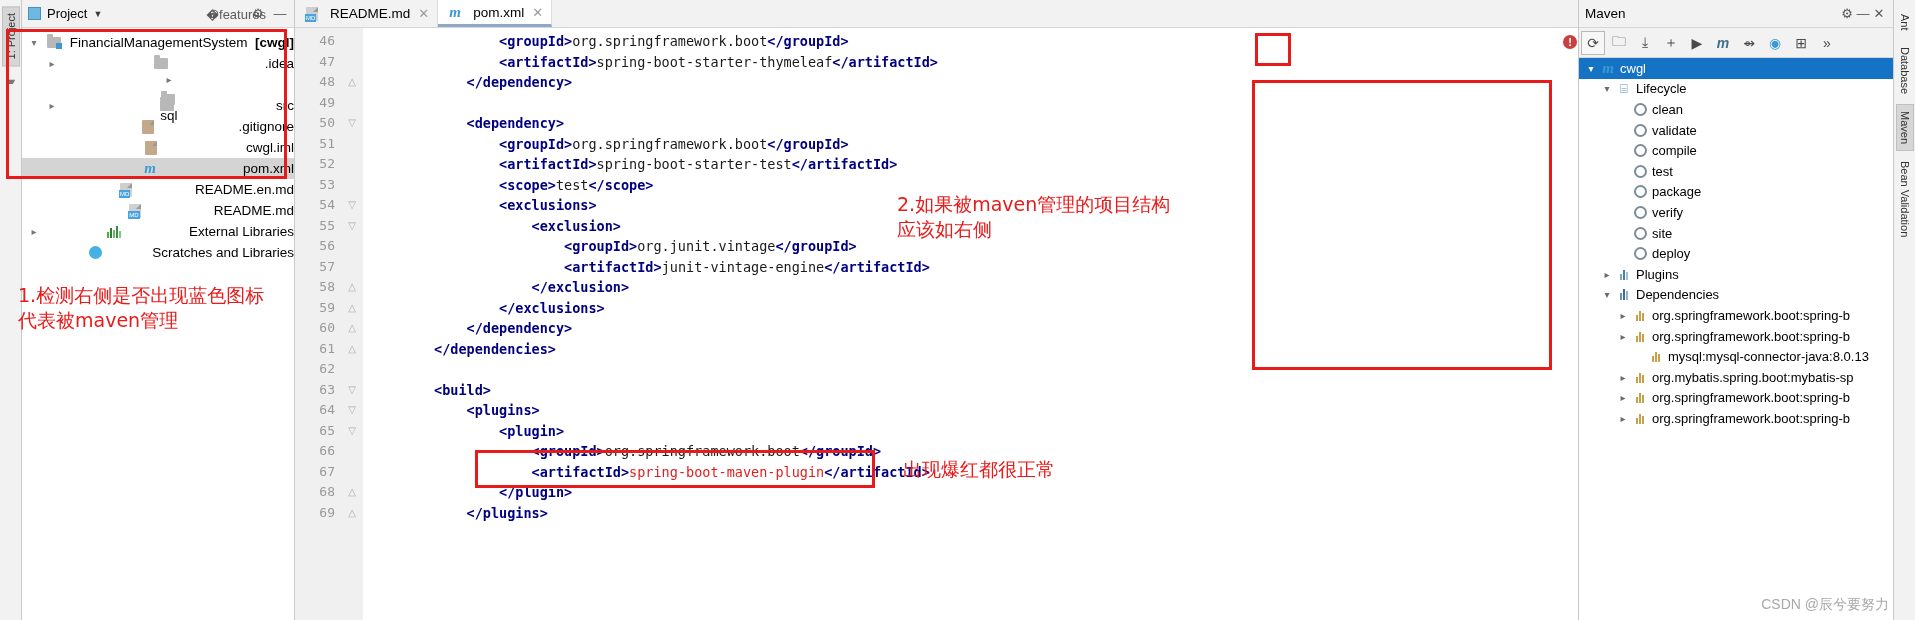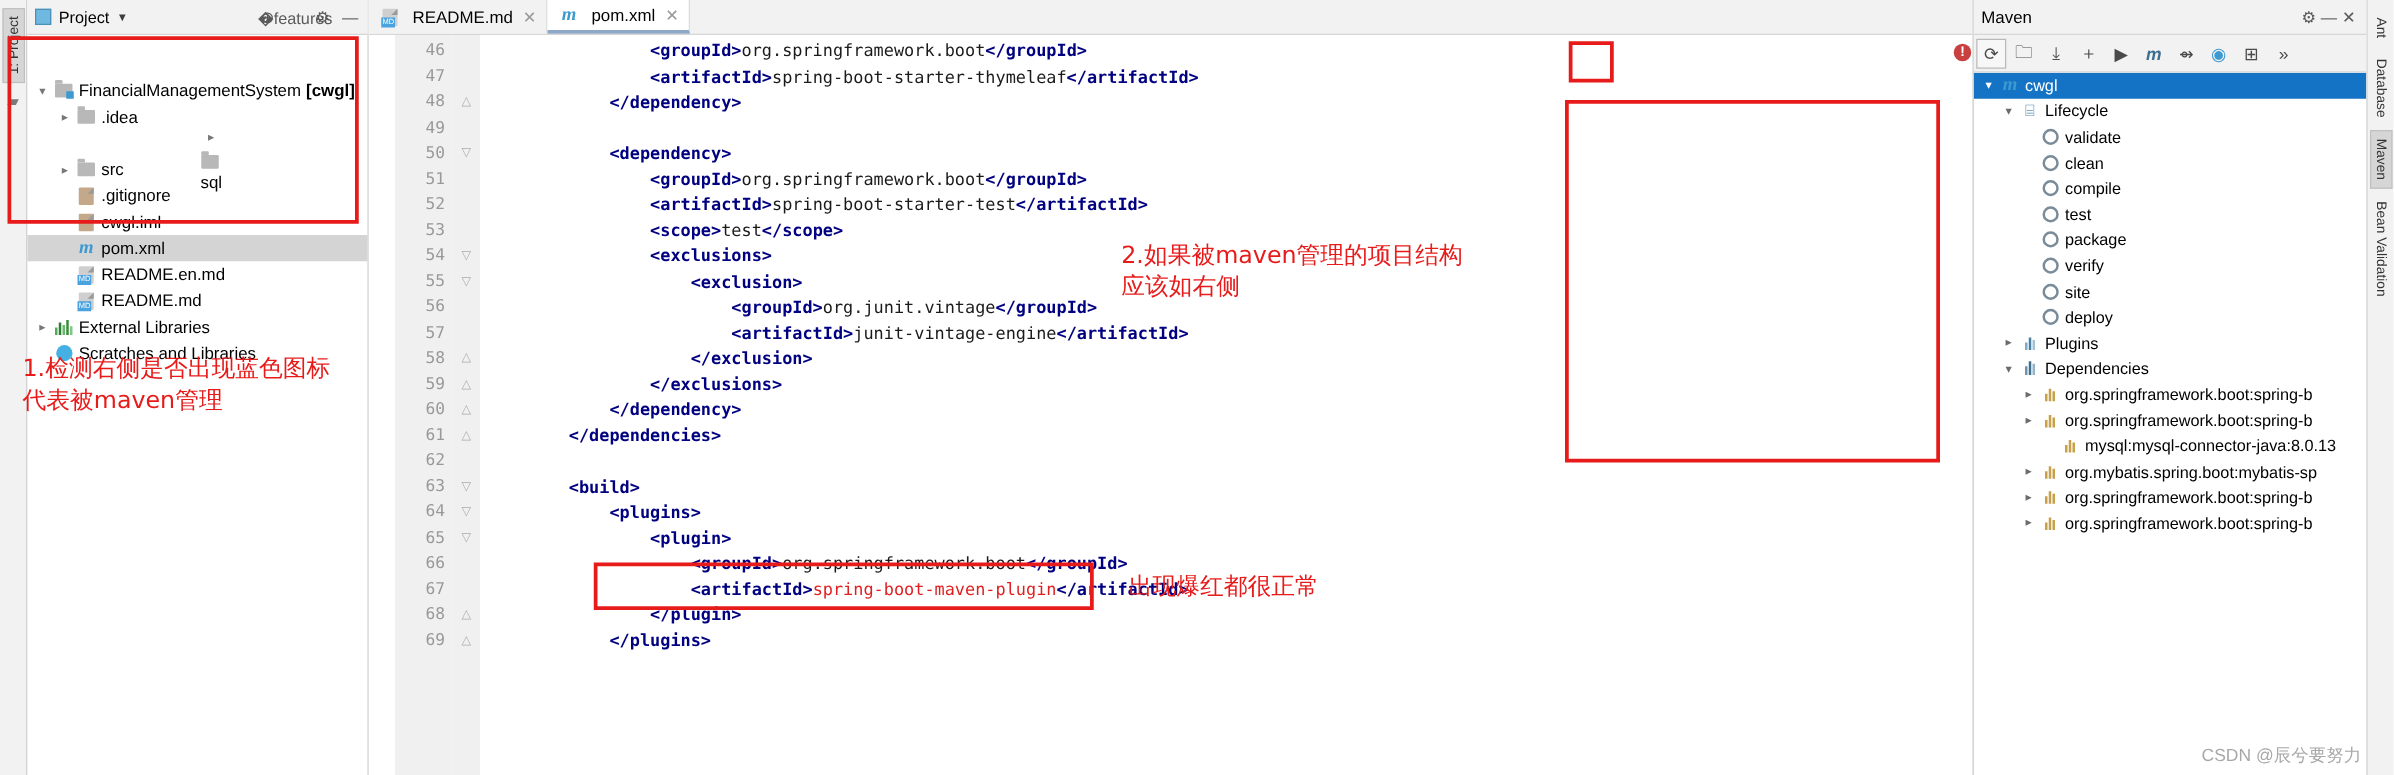--- a/index.html
+++ b/index.html
@@ -26,34 +26,33 @@
     font-size:11px; color:#333; padding:6px 2px; white-space:nowrap;
     background:#d6d6d6; border:1px solid #c0c0c0; margin-top:2px;
   }
   .vstrip-icon { margin-top:8px; font-size:12px; color:#7a7a7a; }
 
   
   .project-panel {
     width:273px; flex:0 0 273px; background:#ffffff;
     border-right:1px solid #c9c9c9; display:flex; flex-direction:column;
     position:relative;
-    gap:30px;
   }
   .panel-header {
     height:28px; background:#f2f2f2; border-bottom:1px solid #d6d6d6;
     display:flex; align-items:center; padding:0 6px; gap:6px;
   }
   .panel-header .title { font-size:13px; color:#000; }
   .panel-header .spacer { flex:1; }
   .hicon { width:16px; height:16px; display:inline-flex; align-items:center; justify-content:center; color:#5a5a5a; font-size:13px; }
   .proj-square { width:13px; height:13px; background:#6fb8e0; border:1px solid #4a90b8; display:inline-block; }
   .caret-dn { font-size:9px; color:#3c3c3c; }
 
   .tree { padding-top:4px; font-size:13.5px; }
-  .trow { display:flex; align-items:center; height:21px; white-space:nowrap; cursor:default; padding-left:2px; }
+  .trow { display:flex; align-items:center; height:21px; white-space:nowrap; cursor:default; padding-left:2px;justify-content:space-between; }
   .trow.sel { background:#d4d4d4; }
   .arrow { width:16px; text-align:center; color:#777; font-size:10px; flex:0 0 16px; }
   .arrow.open::before { content:"\25BE"; }
   .arrow.closed::before { content:"\25B8"; }
   .ticon { width:18px; flex:0 0 18px; display:inline-flex; align-items:center; justify-content:center; margin-right:3px; }
   .folder { width:14px; height:11px; background:#b8b8b8; border-radius:1px; position:relative; }
   .folder::before { content:""; position:absolute; top:-3px; left:0; width:6px; height:3px; background:#b8b8b8; border-radius:1px 1px 0 0; }
   .folder.mod::after { content:""; position:absolute; right:-1px; bottom:-1px; width:6px; height:6px; background:#3d9ad1; }
   .file-glyph { width:12px; height:14px; background:#cfcfcf; position:relative; border-radius:1px; }
   .file-glyph::after { content:""; position:absolute; top:0; right:0; border-width:0 0 5px 5px; border-style:solid; border-color:transparent transparent #9a9a9a transparent; }
@@ -68,21 +67,21 @@
   .ann-box { position:absolute; border:3px solid #e81b1b; pointer-events:none; z-index:20; }
   .ann-text { position:absolute; color:#e81b1b; font-size:19px; line-height:25px; z-index:21; white-space:pre; font-family:"DejaVu Sans", sans-serif; }
 
   
   .editor-area { flex:1 1 auto; display:flex; flex-direction:column; min-width:0; background:#fff; position:relative; }
   .tabbar { height:28px; background:#f2f2f2; border-bottom:1px solid #d6d6d6; display:flex; align-items:stretch; }
   .etab { display:flex; align-items:center; gap:6px; padding:0 8px; font-size:13.5px; border-right:1px solid #dcdcdc; background:#f2f2f2; }
   .etab.active { background:#ffffff; border-bottom:3px solid #8fa8c8; }
   .etab .close { color:#9a9a9a; font-size:13px; margin-left:2px; }
   .code-wrap { flex:1; display:flex; min-height:0; position:relative; overflow:hidden; }
-  .gutter { width:46px; flex:0 0 46px; background:#f0f0f0; text-align:right; color:#999; font-family:"DejaVu Sans Mono", monospace; font-size:13px; padding-top:3px;margin-left:21px; }
+  .gutter { width:46px; flex:0 0 46px; background:#f0f0f0; text-align:right; color:#999; font-family:"DejaVu Sans Mono", monospace; font-size:13px; padding-top:3px; }
   .gutter div { height:20.5px; line-height:20.5px; padding-right:6px; position:relative; }
   .run-mark { position:absolute; right:-22px; top:2px; width:16px; height:16px; border-radius:50%; background:#6fcbe8; color:#123; font-size:10px; line-height:16px; text-align:center; font-family:"Liberation Sans",sans-serif; }
   .fold { width:22px; flex:0 0 22px; background:#f0f0f0; padding-top:3px; position:relative;}
   .fold div { height:20.5px; line-height:20.5px; text-align:center; color:#adadad; font-size:10px; }
   .codecol { flex:1; background:#fff; padding-top:3px; font-family:"DejaVu Sans Mono", monospace; font-size:13.5px; overflow:hidden; padding-left:6px; }
   .codecol .ln { height:20.5px; line-height:20.5px; white-space:pre; }
   .tg { color:#000080; font-weight:bold; }
   .txt { color:#1a1a1a; }
   .err { color:#e02020; }
 
@@ -353,28 +352,28 @@
         <div class="mrow" style="padding-left: 20px;">
           <span class="arrow open"></span>
           <span class="ticon phase-ico" style="color: rgb(91, 143, 176);">⌸</span>
           <span>Lifecycle</span>
         </div>
         <div class="mrow" style="padding-left: 36px;">
           <span class="arrow "></span>
           <span class="ticon">
             <span class="gear"></span>
           </span>
+          <span>clean</span>
+        </div>
+        <div class="mrow" style="padding-left: 36px;">
+          <span class="arrow "></span>
+          <span class="ticon">
+            <span class="gear"></span>
+          </span>
           <span>validate</span>
-        </div>
-        <div class="mrow" style="padding-left: 36px;">
-          <span class="arrow "></span>
-          <span class="ticon">
-            <span class="gear"></span>
-          </span>
-          <span>clean</span>
         </div>
         <div class="mrow" style="padding-left: 36px;">
           <span class="arrow "></span>
           <span class="ticon">
             <span class="gear"></span>
           </span>
           <span>compile</span>
         </div>
         <div class="mrow" style="padding-left: 36px;">
           <span class="arrow "></span>

